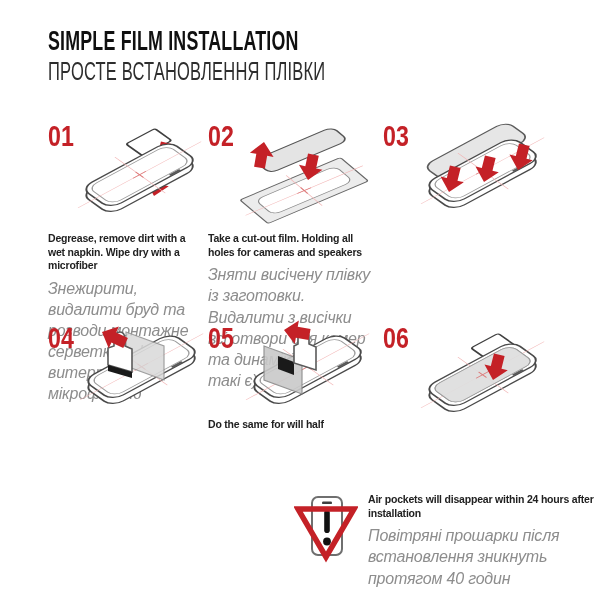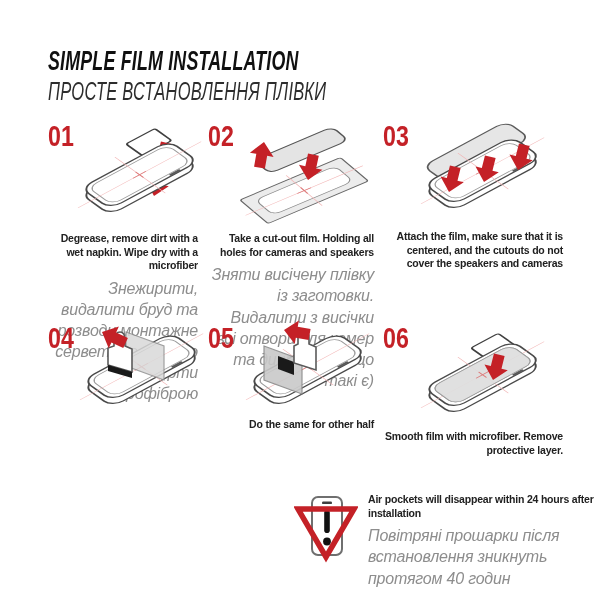--- a/index.html
+++ b/index.html
@@ -2,42 +2,42 @@
 <html><head>
 <meta charset="utf-8">
 <style>
   html,body{margin:0;padding:0;}
   body{
     width:600px;height:600px;background:#ffffff;position:relative;overflow:hidden;
     font-family:"Liberation Sans", sans-serif;
     -webkit-font-smoothing:antialiased;
   }
   
-  .title{position:absolute;left:48px;top:48px;font-style:italic;}
+  .title{position:absolute;left:48px;top:28px;}
   .title .en{
     font-size:27px;font-weight:700;color:#101010;line-height:1.02;
     transform:scaleX(.66);transform-origin:left top;white-space:nowrap;letter-spacing:.3px;
   }
   .title .uk{
     font-size:25px;font-weight:400;color:#2d2d2d;line-height:1.05;margin-top:2px;
     transform:scaleX(.66);transform-origin:left top;white-space:nowrap;letter-spacing:.3px;
   }
   
   .grid{
     position:absolute;left:48px;top:120px;width:519px;
     display:grid;grid-template-columns:160px 175px 184px;grid-template-rows:202px auto;
   }
   .cell{position:relative;}
   .num{
     font-size:29px;font-weight:700;color:#C42127;line-height:1;
     transform:scaleX(.8);transform-origin:left top;position:absolute;left:0;top:2px;
   }
   .art{margin-left:26px;}
   .art svg{overflow:visible;display:block;}
-  .txt{margin-top:8px;text-align:right;}
+  .txt{margin-top:8px;}
   .en-s{
     font-size:10.5px;font-weight:700;color:#212121;line-height:1.3;letter-spacing:-.2px;
   }
   .uk-s{
     font-size:16px;font-style:italic;color:#8d8d8d;line-height:1.32;margin-top:5px;letter-spacing:-.2px;
   }
   .c1 .txt{max-width:150px;}
   .c2 .txt{max-width:166px;}
   .c3 .txt{max-width:180px;}
   
@@ -130,21 +130,20 @@
         <g transform="matrix(0.8,-0.43,0.56,0.40,14,46)">
           <rect x="0" y="0" width="104" height="42" rx="12" fill="#e6e6e6" stroke="#555555" stroke-width="1.8" opacity="0.97"></rect>
         </g>
         <use href="#ph" transform="translate(0,12)"></use>
         <use href="#arw" transform="translate(40,72) rotate(14)" fill="#C42127"></use>
         <use href="#arw" transform="translate(75,62) rotate(14)" fill="#C42127"></use>
         <use href="#arw" transform="translate(109,50) rotate(14)" fill="#C42127"></use>
       </svg>
     </div>
     <div class="txt">
-      <div class="en-s">Attach the film, make sure that it is centered, and the cutouts do not cover the speakers and cameras</div>
     </div>
   </div>
 
   <div class="cell c1">
     <div class="num">04</div>
     <div class="art">
       <svg width="134" height="88" viewBox="0 0 134 88">
         <use href="#ph" transform="translate(-6,6)"></use>
         <polygon points="52,10 90,24 90,58 52,44" fill="#d9d9d9" opacity="0.85" stroke="#909090" stroke-width="1.2"></polygon>
         <path d="M40,18 Q41,10 46,10 Q51,10 51,18 L51,24 L58,27 L58,50 L34,43 L34,26 L40,24 Z" fill="#ffffff" stroke="#5a5a5a" stroke-width="1.6"></path>
@@ -159,42 +158,41 @@
     <div class="art">
       <svg width="140" height="88" viewBox="0 0 140 88">
         <use href="#ph" transform="translate(0,6)"></use>
         <polygon points="30,24 68,38 68,72 30,58" fill="#c9c9c9" opacity="0.9" stroke="#8a8a8a" stroke-width="1.2"></polygon>
         <polygon points="44,34 60,40 60,53 44,47" fill="#1a1a1a"></polygon>
         <path d="M64,16 Q65,9 70,9 Q75,9 75,16 L75,22 L82,25 L82,48 L60,41 L60,24 L64,22 Z" fill="#ffffff" stroke="#5a5a5a" stroke-width="1.6"></path>
         <use href="#arw" transform="translate(50,8) rotate(100)" fill="#C42127"></use>
       </svg>
     </div>
     <div class="txt">
-      <div class="en-s">Do the same for other half</div>
+      <div class="en-s">Do the same for will half</div>
     </div>
   </div>
 
   <div class="cell c3">
     <div class="num">06</div>
     <div class="art">
       <svg width="140" height="100" viewBox="0 0 140 100">
         <g transform="matrix(0.8,-0.43,0.56,0.40,62,26)">
           <rect x="0" y="0" width="34" height="30" rx="3" fill="#ffffff" stroke="#3f3f3f" stroke-width="2"></rect>
         </g>
         <use href="#ph" transform="translate(0,14)"></use>
         <g transform="matrix(0.8,-0.43,0.56,0.40,15,66)">
           <rect x="5.5" y="4.5" width="99" height="43" rx="11" fill="#dedede" stroke="#9a9a9a" stroke-width="1.2" opacity="0.92"></rect>
           <line x1="47" y1="26" x2="63" y2="26" stroke="#DD7A7A" stroke-width="1.2"></line>
           <line x1="55" y1="19" x2="55" y2="33" stroke="#DD7A7A" stroke-width="1.2"></line>
         </g>
         <use href="#arw" transform="translate(84,58) rotate(14)" fill="#C42127"></use>
       </svg>
     </div>
     <div class="txt">
-      <div class="en-s">Smooth film with microfiber. Remove protective layer.</div>
     </div>
   </div>
 
 </div>
 
 <div class="warning">
   <svg width="64" height="72" viewBox="0 0 64 72">
     <rect x="18" y="4" width="30" height="58" rx="6" fill="#ffffff" stroke="#6f6f6f" stroke-width="2"></rect>
     <rect x="28" y="8.5" width="10" height="2.6" rx="1.2" fill="#3f3f3f"></rect>
     <rect x="30.2" y="17" width="5.6" height="23" rx="2.8" fill="#111111"></rect>

